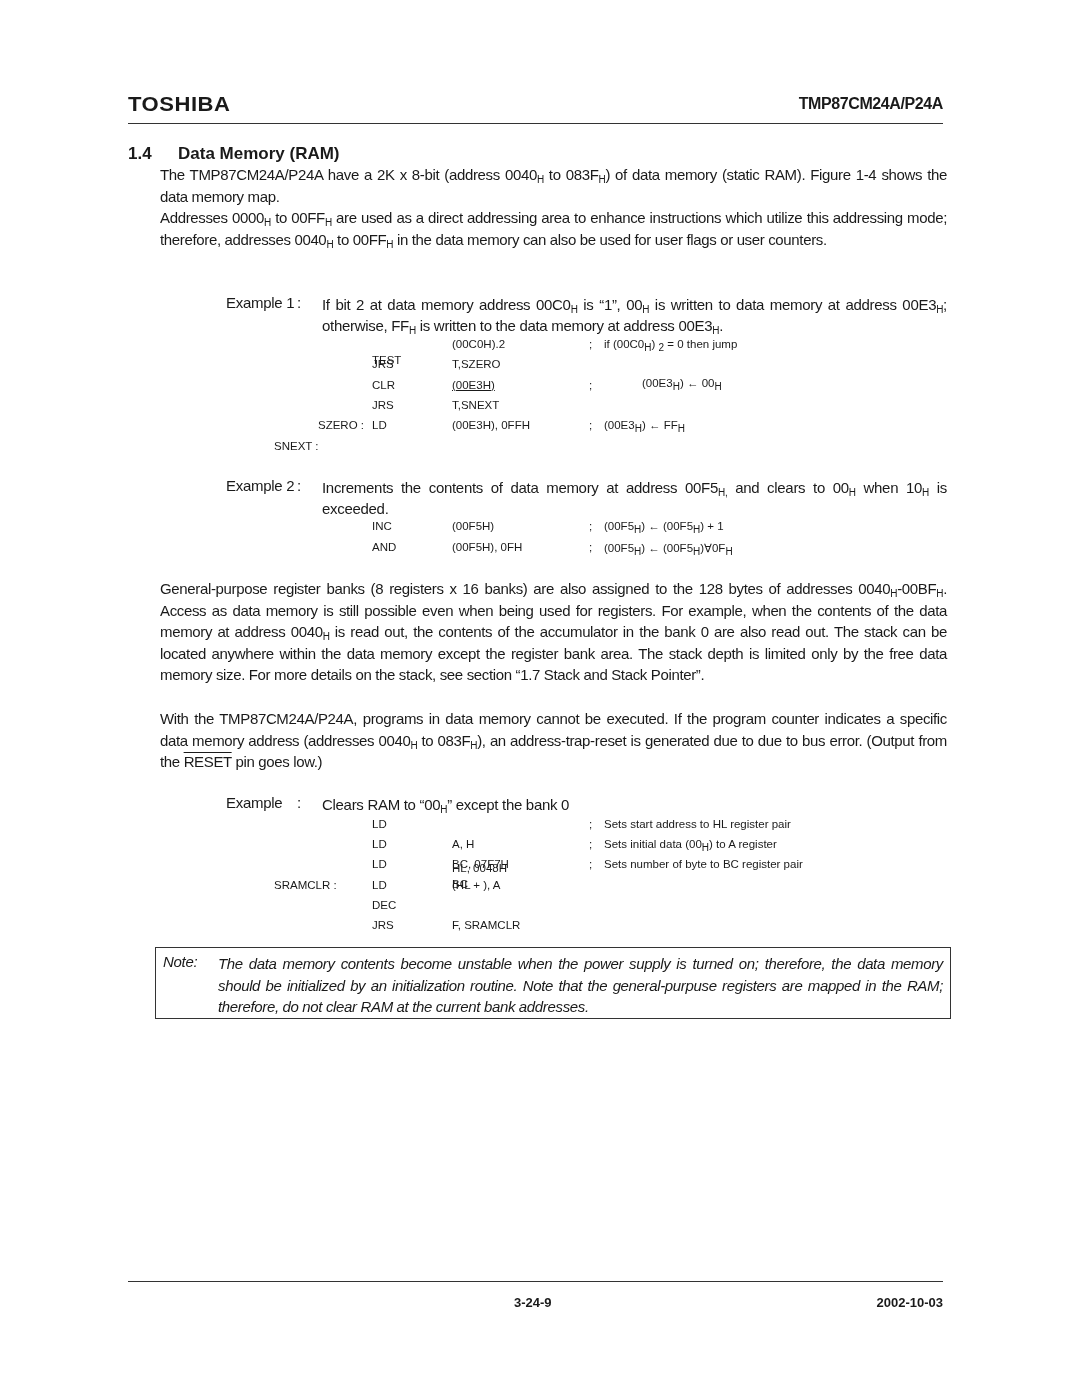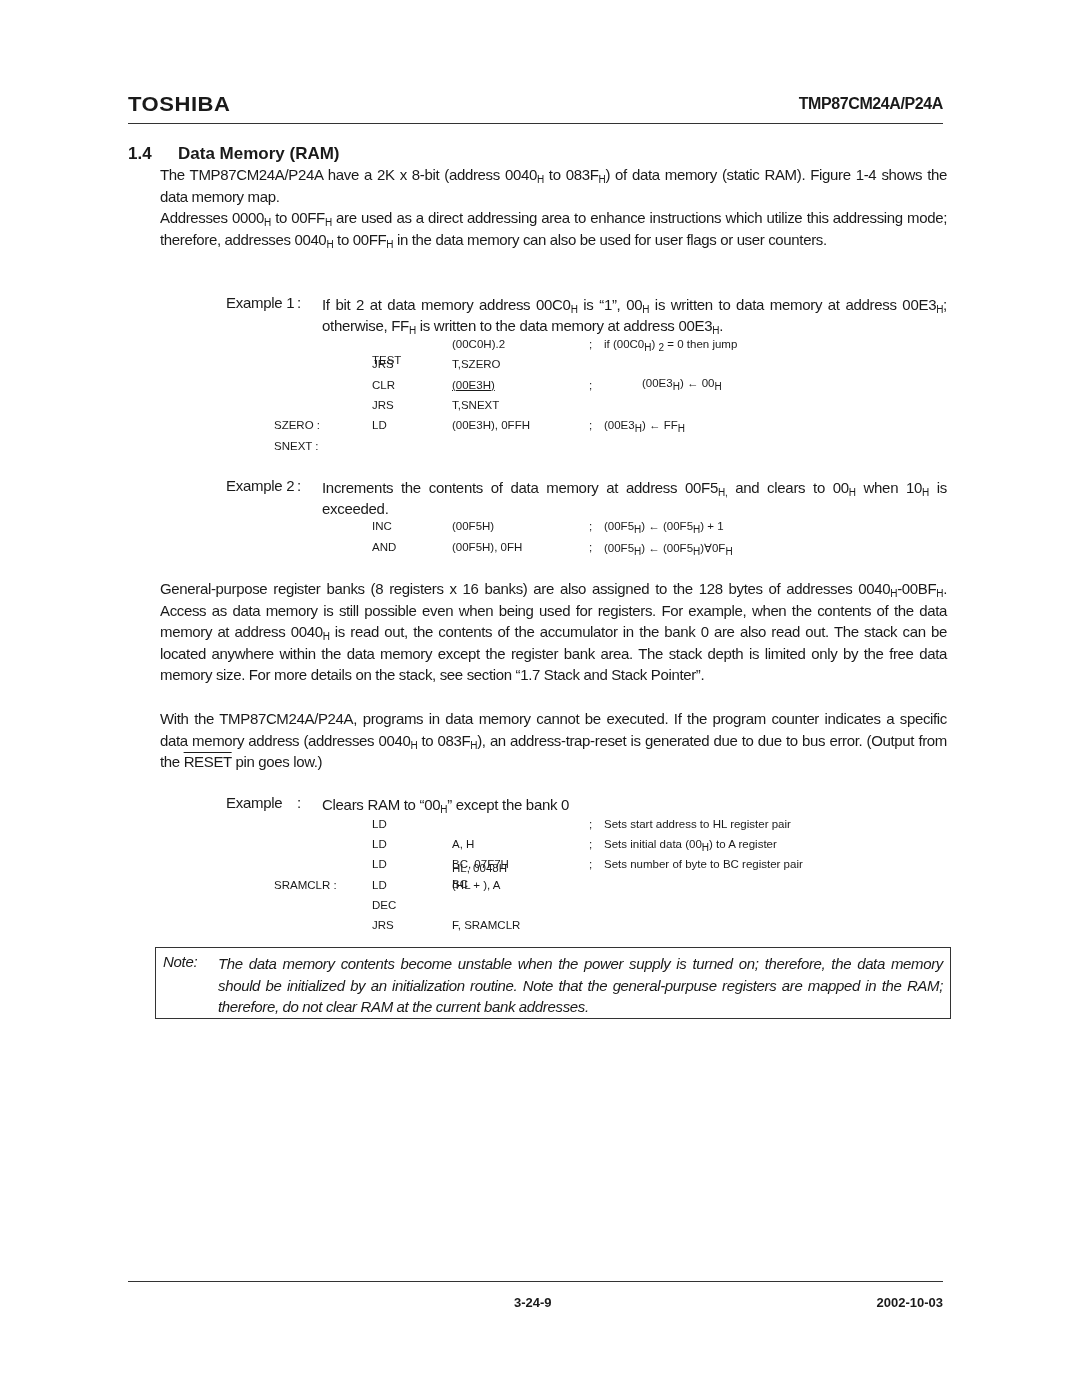--- a/index.html
+++ b/index.html
@@ -51,21 +51,21 @@
     <div class="abs code c-semi" style="top: 338px;">;</div>
     <div class="abs code c-cmt" style="top: 338px;">if  (00C0<sub>H</sub>) <sub>2</sub> = 0 then jump</div>
     <div class="abs code c-op" style="top: 358.3px;">JRS</div>
     <div class="abs code c-arg" style="top: 358.3px;">T,SZERO</div>
     <div class="abs code c-op" style="top: 378.6px;">CLR</div>
     <div class="abs code c-arg" style="top: 378.6px; text-decoration: underline;">(00E3H)</div>
     <div class="abs code c-semi" style="top: 378.6px;">;</div>
     <div class="abs code c-cmt" style="top: 377px; margin-left: 38px;">(00E3<sub>H</sub>) ← 00<sub>H</sub></div>
     <div class="abs code c-op" style="top: 398.9px;">JRS</div>
     <div class="abs code c-arg" style="top: 398.9px;">T,SNEXT</div>
-    <div class="abs code c-label" style="top: 419.2px;">SZERO :</div>
+    <div class="abs code c-label" style="top: 419.2px; margin-left: 44px;">SZERO :</div>
     <div class="abs code c-op" style="top: 419.2px;">LD</div>
     <div class="abs code c-arg" style="top: 419.2px;">(00E3H), 0FFH</div>
     <div class="abs code c-semi" style="top: 419.2px;">;</div>
     <div class="abs code c-cmt" style="top: 419.2px;">(00E3<sub>H</sub>) ← FF<sub>H</sub></div>
     <div class="abs code c-label" style="top: 439.5px;">SNEXT :</div>
   </div>
 
 <div class="abs ex-label" style="top:477px;">Example 2</div>
 <div class="abs ex-colon" style="top:477px;">:</div>
 <div class="abs ex-text" style="top:477px;">Increments the contents of data memory at address 00F5<sub>H,</sub> and clears to 00<sub>H</sub> when 10<sub>H</sub> is exceeded.</div>

